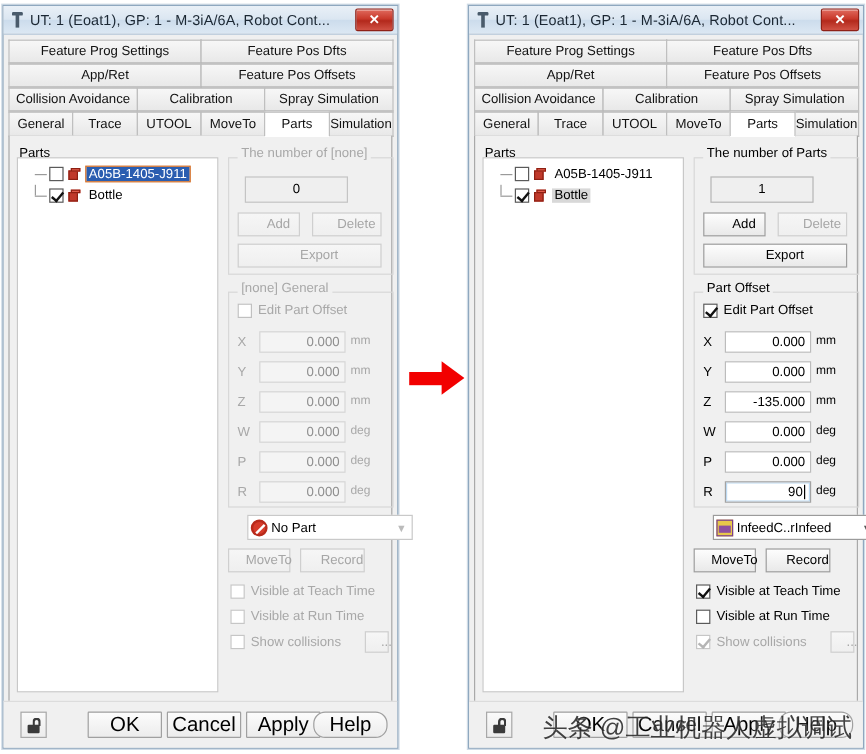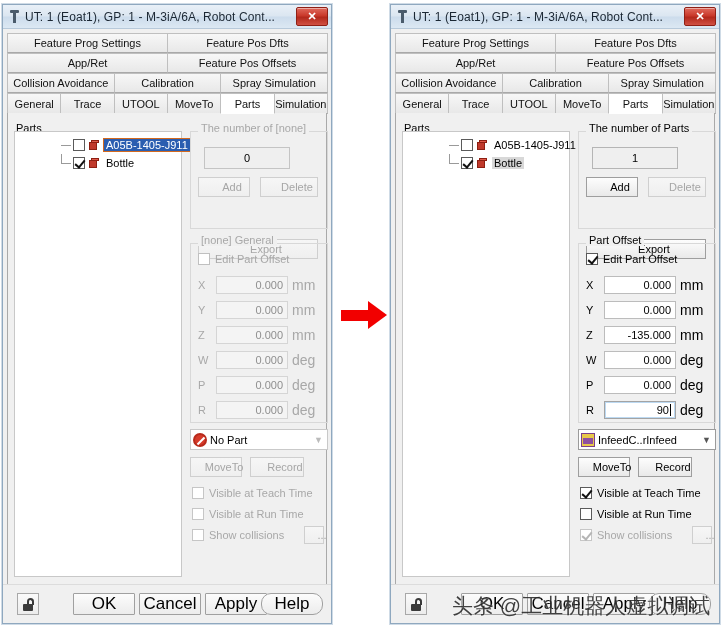--- a/index.html
+++ b/index.html
@@ -93,21 +93,21 @@
   
   .group{position:absolute;}
 
   
   .parts-group{left:6px;top:12px;width:168px;height:452px;}
   .parts-box{
     position:absolute;left:0;top:6px;width:168px;height:446px;
     border:1px solid #c8c8c8;background:#ffffff;box-sizing:border-box;
   }
   .parts-label{position:absolute;top:-3px;left:2px;font-size:11px;color:#000;}
-  .tree{position:absolute;left:0;top:4px;width:100%;margin-left:32px;}
+  .tree{position:absolute;left:0;top:4px;width:100%;}
   .tree-row{display:flex;align-items:center;height:18px;padding-left:12px;position:relative;}
   .tree-elbow{
     position:absolute;left:14px;top:0;width:10px;height:100%;
   }
   .tree-elbow:before{content:"";position:absolute;left:0;top:0;bottom:9px;width:1px;background:#9a9a9a;}
   .tree-elbow:after{content:"";position:absolute;left:0;top:9px;width:10px;height:1px;background:#9a9a9a;}
   .tree-row.first .tree-elbow:before{top:9px;}
   .cbox{
     width:12px;height:12px;border:1px solid #5a5a5a;background:#fff;
     margin-left:14px;margin-right:4px;flex:0 0 auto;position:relative;box-sizing:border-box;
@@ -141,21 +141,21 @@
   .num-field.enabled{background:#efefef;border:1px solid #b5b5b5;color:#000;}
   .btn{
     background:linear-gradient(to bottom,#fdfdfd,#e9e9e9);
     border:1px solid #9e9e9e;
     display:flex;align-items:center;justify-content:center;
     font-size:11px;color:#000;box-sizing:border-box;padding-left:16px;
   }
   .btn.disabled{color:#a6a6a6;border-color:#cfcfcf;background:linear-gradient(to bottom,#f6f6f6,#efefef);}
   .btn-add{position:absolute;left:8px;top:52px;width:52px;height:20px;}
   .btn-del{position:absolute;left:70px;top:52px;width:58px;height:20px;}
-  .btn-exp{position:absolute;left:8px;top:78px;width:120px;height:20px;margin-top:36px;}
+  .btn-exp{position:absolute;left:8px;top:78px;width:120px;height:20px;}
 
   
   .off-group{left:182px;top:124px;width:138px;height:186px;}
   .off-box{position:absolute;left:0;top:6px;width:138px;height:180px;border:1px solid #d8d8d8;box-sizing:border-box;}
   .editrow{position:absolute;left:8px;top:16px;display:flex;align-items:center;}
   .editrow .cb2{
     width:12px;height:12px;border:1px solid #5a5a5a;background:#fff;margin-right:5px;position:relative;box-sizing:border-box;
   }
   .editrow .cb2.dim{border-color:#c0c0c0;}
   .editrow .cb2.checked:after{
@@ -167,24 +167,24 @@
   .fieldrow{position:absolute;left:4px;display:flex;align-items:center;height:19px;}
   .fieldrow .ax{width:18px;font-size:11px;padding-left:4px;}
   .fieldrow .inp{
     width:72px;height:18px;border:1px solid #bcbcbc;background:#fff;
     display:flex;align-items:center;justify-content:flex-end;
     padding-right:4px;font-size:11px;box-sizing:border-box;
   }
   .fieldrow .inp.dim{background:#f4f4f4;border-color:#d5d5d5;color:#8f8f8f;}
   .fieldrow .inp.focus{border:1px solid #a3a3a3;box-shadow:inset 0 0 0 1px #bcd9f2;}
   .caret{display:inline-block;width:1px;height:12px;background:#000;margin-left:1px;}
-  .fieldrow .unit{font-size:14px;margin-left:4px;}
-
-  
-  .sel-group{position:absolute;left:182px;top:316px;width:138px;}
+  .fieldrow .unit{font-size:10px;margin-left:4px;}
+
+  
+  .sel-group{position:absolute;left:198px;top:316px;width:138px;}
   .combo{
     width:138px;height:21px;border:1px solid #9b9b9b;background:#fff;
     display:flex;align-items:center;padding:0 2px;box-sizing:border-box;font-size:11px;
   }
   .combo.dim{border-color:#c9c9c9;}
   .combo .c-ico{width:14px;height:14px;margin-right:3px;flex:0 0 auto;position:relative;}
   .ico-noPart{border-radius:50%;background:#d63b2a;border:2px solid #b82a1b;box-sizing:border-box;}
   .ico-noPart:after{
     content:"";position:absolute;left:1px;top:5px;width:10px;height:2px;background:#fff;transform:rotate(-45deg);
   }

